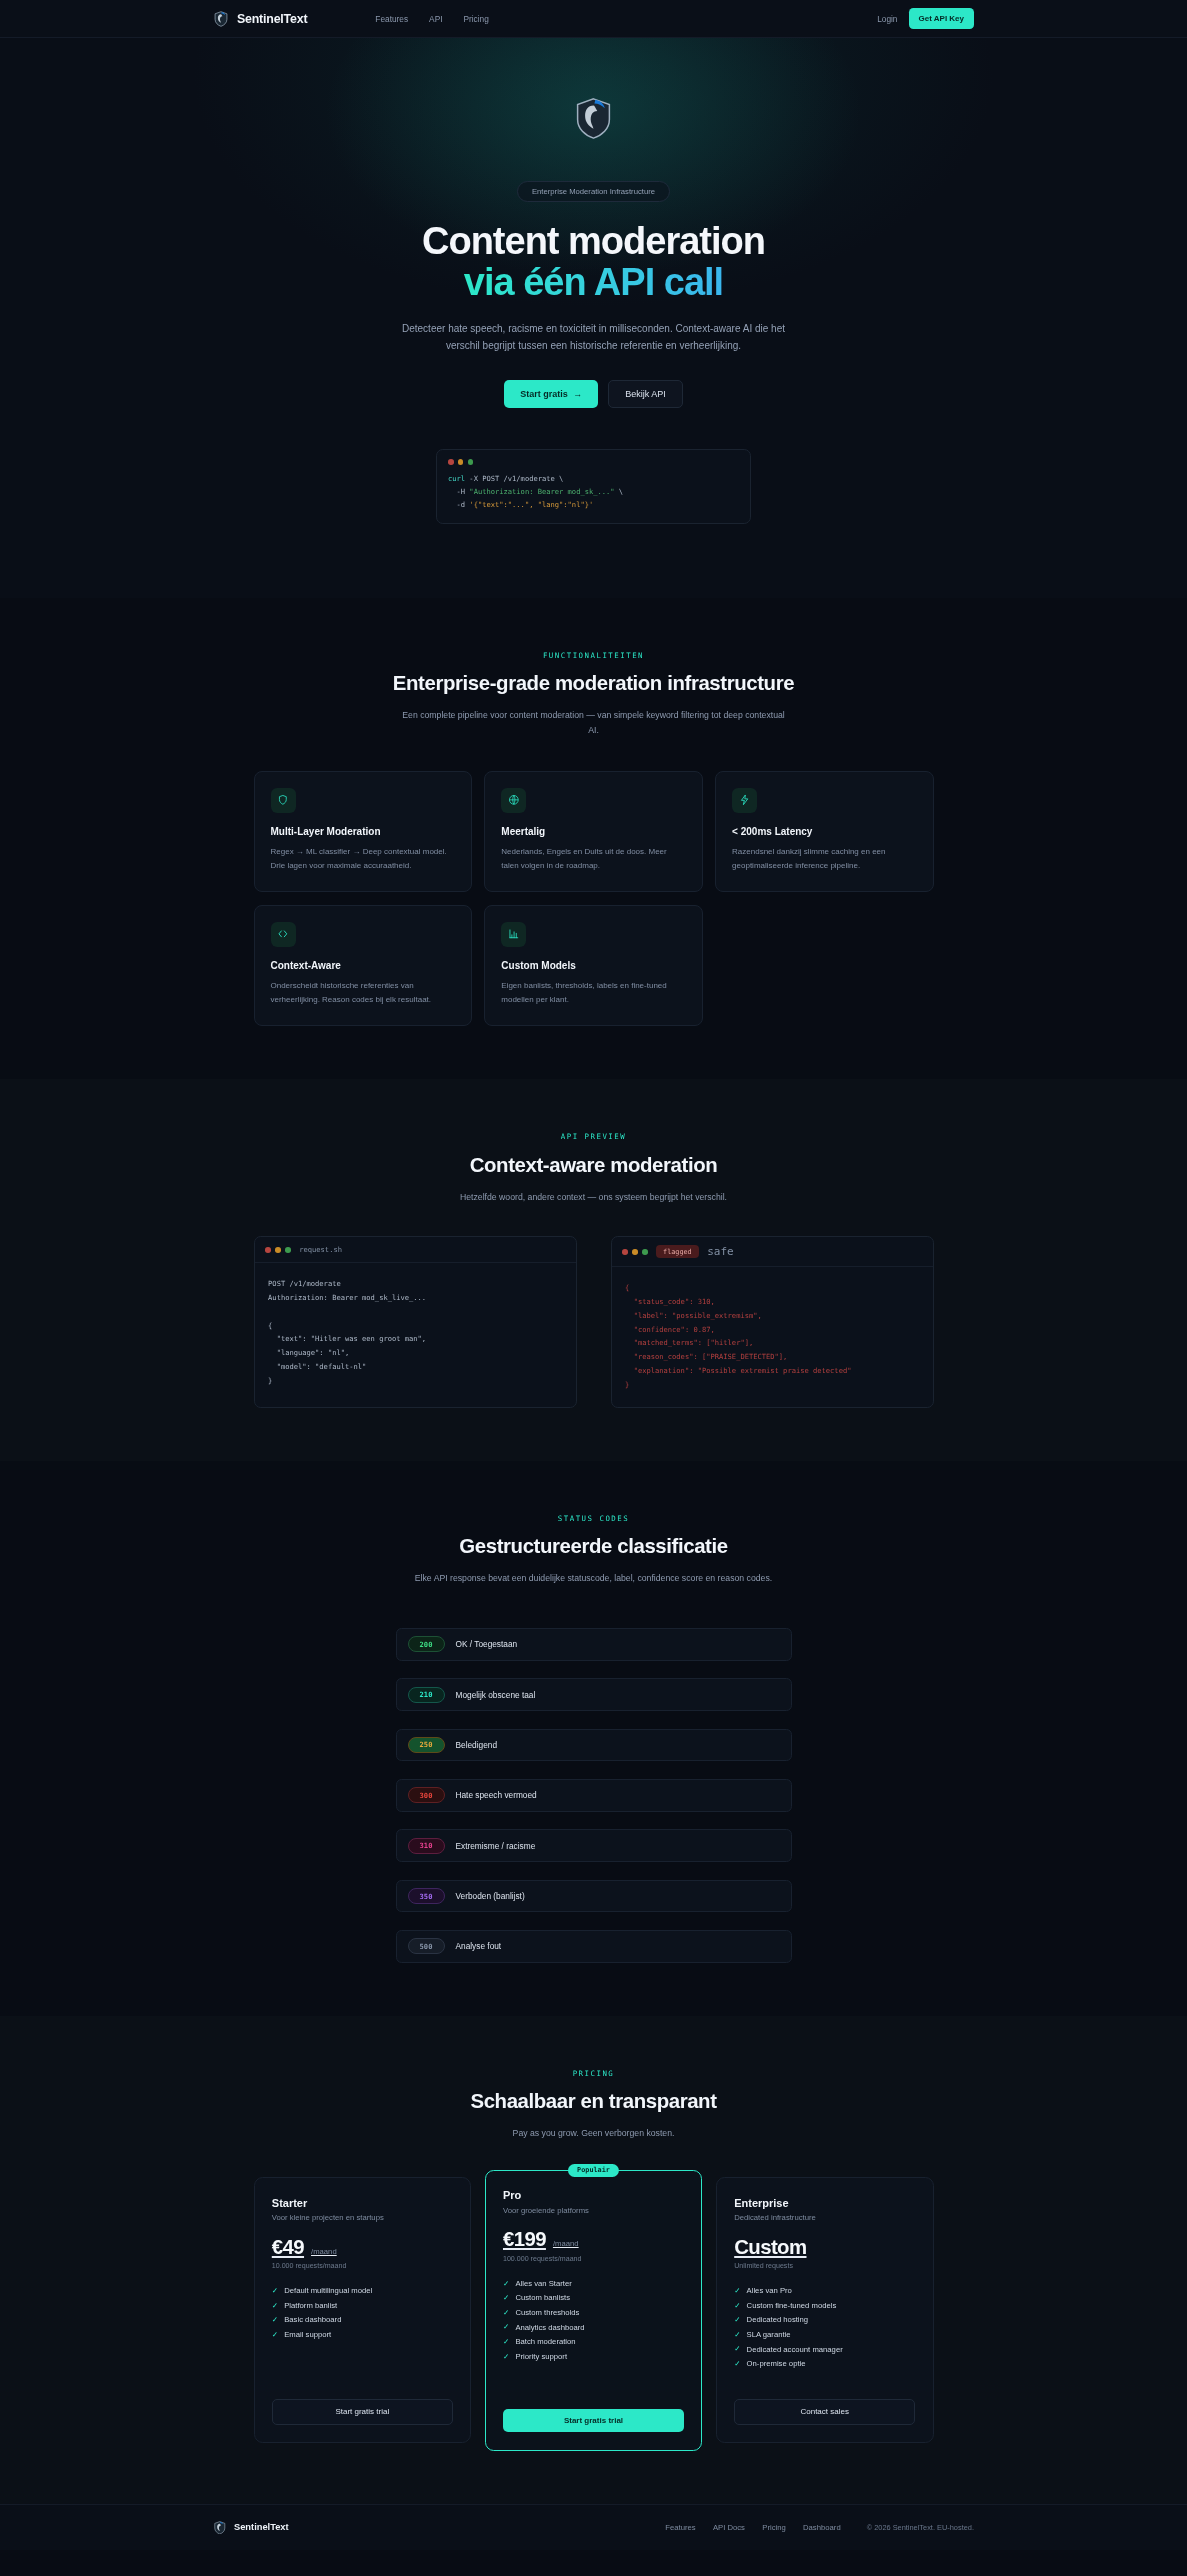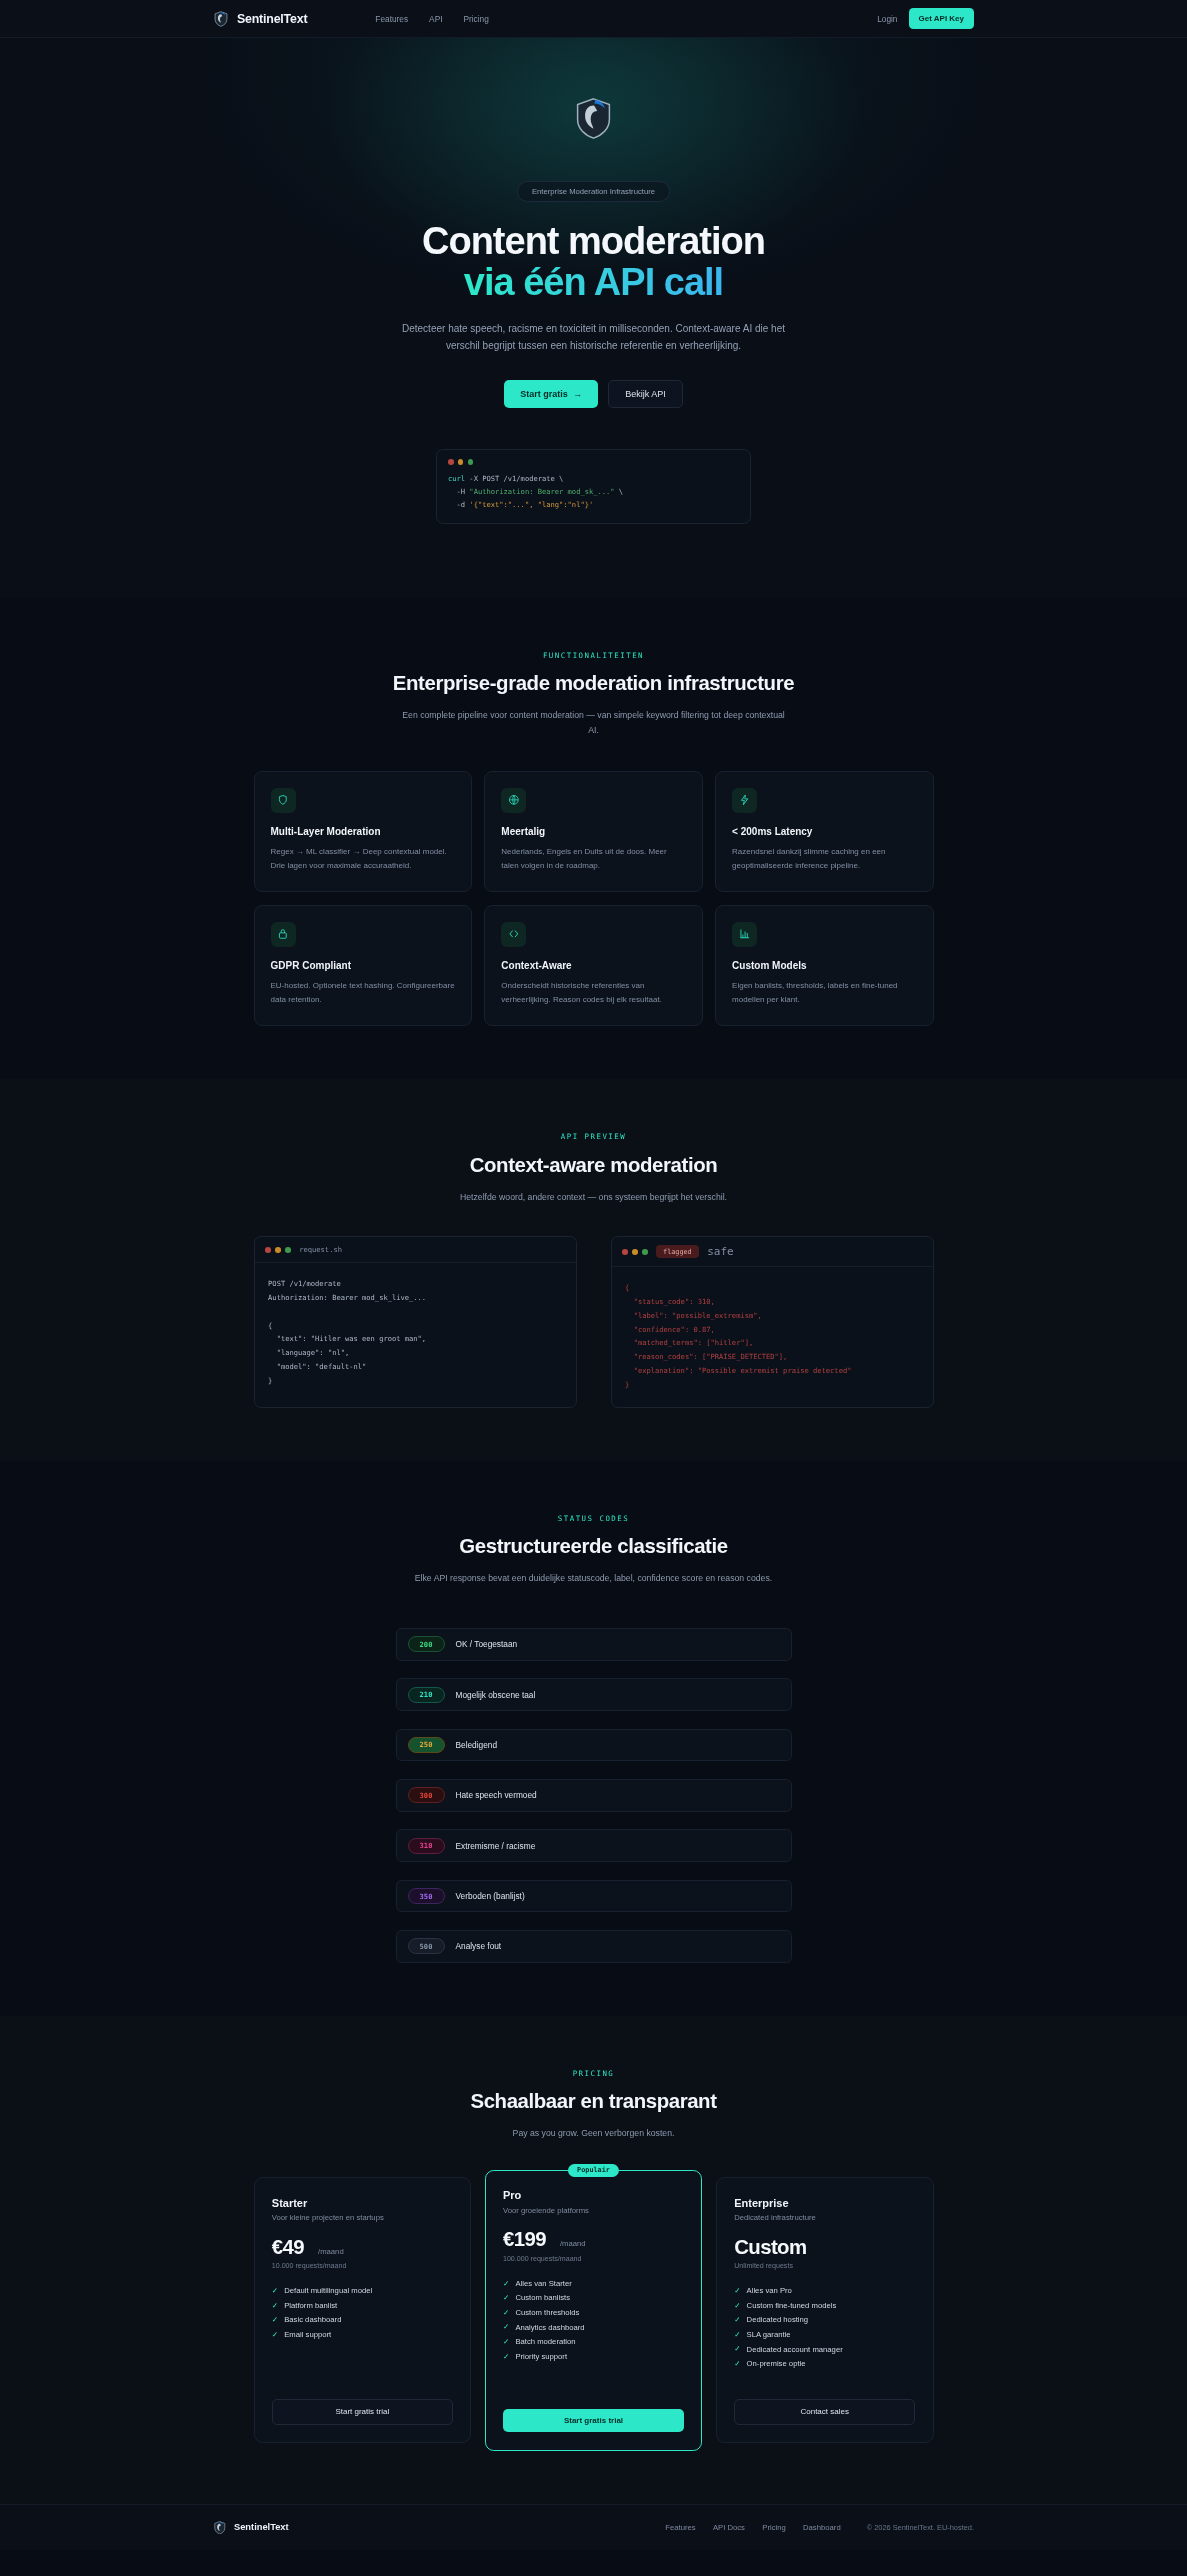--- a/index.html
+++ b/index.html
@@ -172,21 +172,21 @@
     border-color:#2ce8c8; background:#0b121b; margin-top:-7.4px; min-height:281px;
   }
   .pop-badge {
     position:absolute; top:-6.8px; left:50%; transform:translateX(-50%);
     background:#2ce8c8; color:#052b26; font-family:"DejaVu Sans Mono", monospace;
     font-size:6.8px; font-weight:bold; padding:2.5px 8.7px; border-radius:618px;
     white-space:nowrap;
   }
   .p-name { font-size:11px; font-weight:bold; color:#f2f6fb; }
   .p-desc { font-size:7.7px; color:#7e8b9f; margin-top:4.3px; }
-  .p-price-row { margin-top:13.6px; display:flex; align-items:baseline; gap:14px; }
+  .p-price-row { margin-top:13.6px; display:flex; align-items:baseline; gap:7px;text-decoration:underline; }
   .p-price { font-size:20.4px; font-weight:bold; letter-spacing:-0.6px; color:#f6f9fc; }
   .p-per { font-size:7.7px; color:#7e8b9f; }
   .p-quota { font-size:7.1px; color:#6d7a8d; margin-top:3.7px; }
   .p-feats { margin-top:16px; display:flex; flex-direction:column; gap:5.6px; }
   .p-feat { display:flex; align-items:center; gap:6.2px; font-size:7.7px; color:#cfd8e4; }
   .chk { color:#2ce8c8; font-size:7.4px; line-height:1; }
   .p-btn {
     margin-top:auto; width:100%; text-align:center; font-size:8px;
     padding:7.4px 0; border-radius:5px; cursor:pointer;
     font-family:"Liberation Sans", sans-serif;
@@ -298,30 +298,20 @@
             <div class="feat-ico">
               <svg width="11.7" height="11.7" viewBox="0 0 24 24" fill="none" stroke="#2ce8c8" stroke-width="1.7" stroke-linejoin="round">
                 <path d="M13 2L5 13h6l-2 9 9-12h-6z"></path>
               </svg>
             </div>
             <div class="feat-name">&lt; 200ms Latency</div>
             <div class="feat-desc">Razendsnel dankzij slimme caching en een geoptimaliseerde inference pipeline.</div>
           </div>
           <div class="feat-card">
             <div class="feat-ico">
-              <svg width="11.7" height="11.7" viewBox="0 0 24 24" fill="none" stroke="#2ce8c8" stroke-width="1.7">
-                <rect x="5" y="10" width="14" height="11" rx="2"></rect>
-                <path d="M8.5 10V7a3.5 3.5 0 017 0v3"></path>
-              </svg>
-            </div>
-            <div class="feat-name">GDPR Compliant</div>
-            <div class="feat-desc">EU-hosted. Optionele text hashing. Configureerbare data retention.</div>
-          </div>
-          <div class="feat-card">
-            <div class="feat-ico">
               <svg width="11.7" height="11.7" viewBox="0 0 24 24" fill="none" stroke="#2ce8c8" stroke-width="1.8" stroke-linecap="round">
                 <path d="M9 6l-5 6 5 6M15 6l5 6-5 6"></path>
               </svg>
             </div>
             <div class="feat-name">Context-Aware</div>
             <div class="feat-desc">Onderscheidt historische referenties van verheerlijking. Reason codes bij elk resultaat.</div>
           </div>
           <div class="feat-card">
             <div class="feat-ico">
               <svg width="11.7" height="11.7" viewBox="0 0 24 24" fill="none" stroke="#2ce8c8" stroke-width="1.7" stroke-linecap="round">

